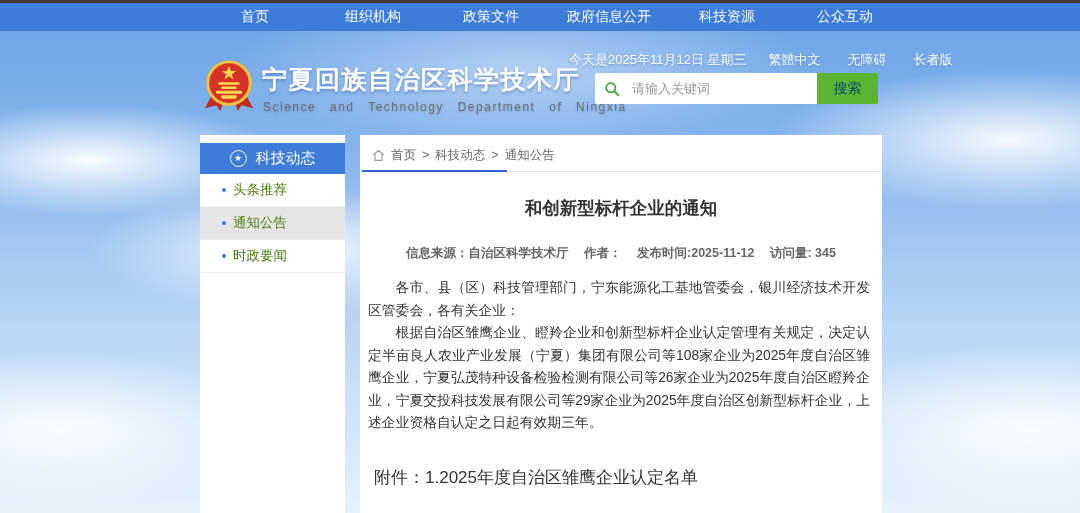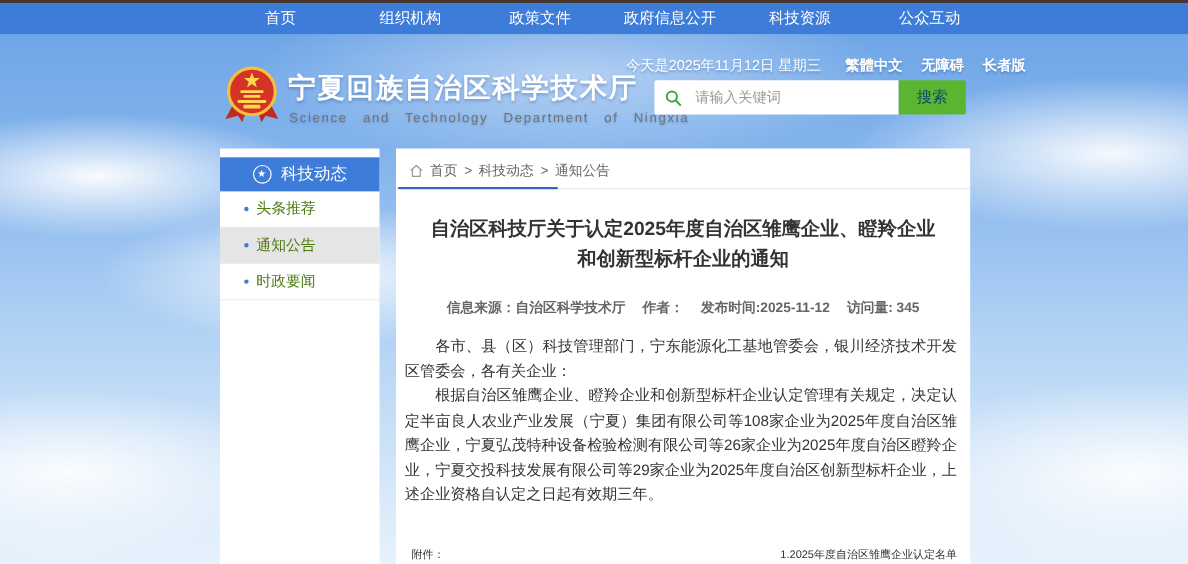--- a/index.html
+++ b/index.html
@@ -32,21 +32,21 @@
     letter-spacing:1.5px; text-shadow:0 2px 3px rgba(20,60,130,.35); cursor:pointer;
   }
   .site-subtitle {
     position:absolute; left:263px; top:100px; color:#737373; font-size:12px;
     letter-spacing:1.5px; word-spacing:9px; text-shadow:0 1px 2px rgba(20,60,130,.3);
   }
   .date-row {
     position:absolute; left:569px; top:51px; display:flex; gap:22px;
     color:#fff; font-size:13px; text-shadow:0 1px 2px rgba(20,60,130,.3);
   }
-  .date-row .links { display:flex; gap:17px;font-weight:bold; }
+  .date-row .links { display:flex; gap:27px; }
   .date-row .links a { color:#fff; text-decoration:none; cursor:pointer; }
   .searchbar { position:absolute; left:595px; top:73px; display:flex; }
   .search-box {
     width:222px; height:31px; background:#fff; display:flex; align-items:center;
     padding-left:9px; gap:12px; border-radius:2px 0 0 2px;
   }
   .search-box input {
     border:none; outline:none; flex:1; font-size:13px; color:#333; height:100%;
     font-family:inherit; background:transparent;
   }
@@ -93,21 +93,21 @@
     color:#333; line-height:27px; padding:0 20px;
   }
   .meta {
     margin-top:23px; text-align:center; font-size:12.5px; color:#666;
   }
   .meta span { margin:0 6px;font-weight:bold; }
   .body-text { margin:15px 12px 0 8px; }
   .body-text p {
     font-size:13.8px; color:#333; line-height:22.5px; text-indent:2em; text-align:justify;
   }
-  .attachments { margin:33px 12px 0 14px; display:flex; font-size:10px; color:#333; line-height:19px;justify-content:space-between; }
+  .attachments { margin:33px 0 0 14px; display:flex; font-size:17px; color:#333; line-height:19px; }
   .attachments .att-list { display:flex; flex-direction:column; }
   .attachments a { color:#333; text-decoration:none; cursor:pointer; }
 </style>
 </head>
 <body>
 
 <div class="top-edge"></div>
 
 <nav class="topnav">
   <a>首页</a>
@@ -180,21 +180,20 @@
       <path d="M1.5 6.5 L7 1.5 L12.5 6.5 M3.2 5.8 V12.2 H10.8 V5.8" fill="none" stroke="#999" stroke-width="1.2" stroke-linejoin="round"></path>
     </svg>
     <a>首页</a>
     <span>&gt;</span>
     <a>科技动态</a>
     <span>&gt;</span>
     <a>通知公告</a>
   </div>
 
   <h1 class="article-title">
-    <span style="display:block">自治区科技厅关于认定2025年度自治区雏鹰企业、瞪羚企业</span>
     <span style="display:block">和创新型标杆企业的通知</span>
   </h1>
 
   <div class="meta">
     <span>信息来源：自治区科学技术厅</span>
     <span>作者：</span>
     <span>发布时间:2025-11-12</span>
     <span>访问量: 345</span>
   </div>
 

